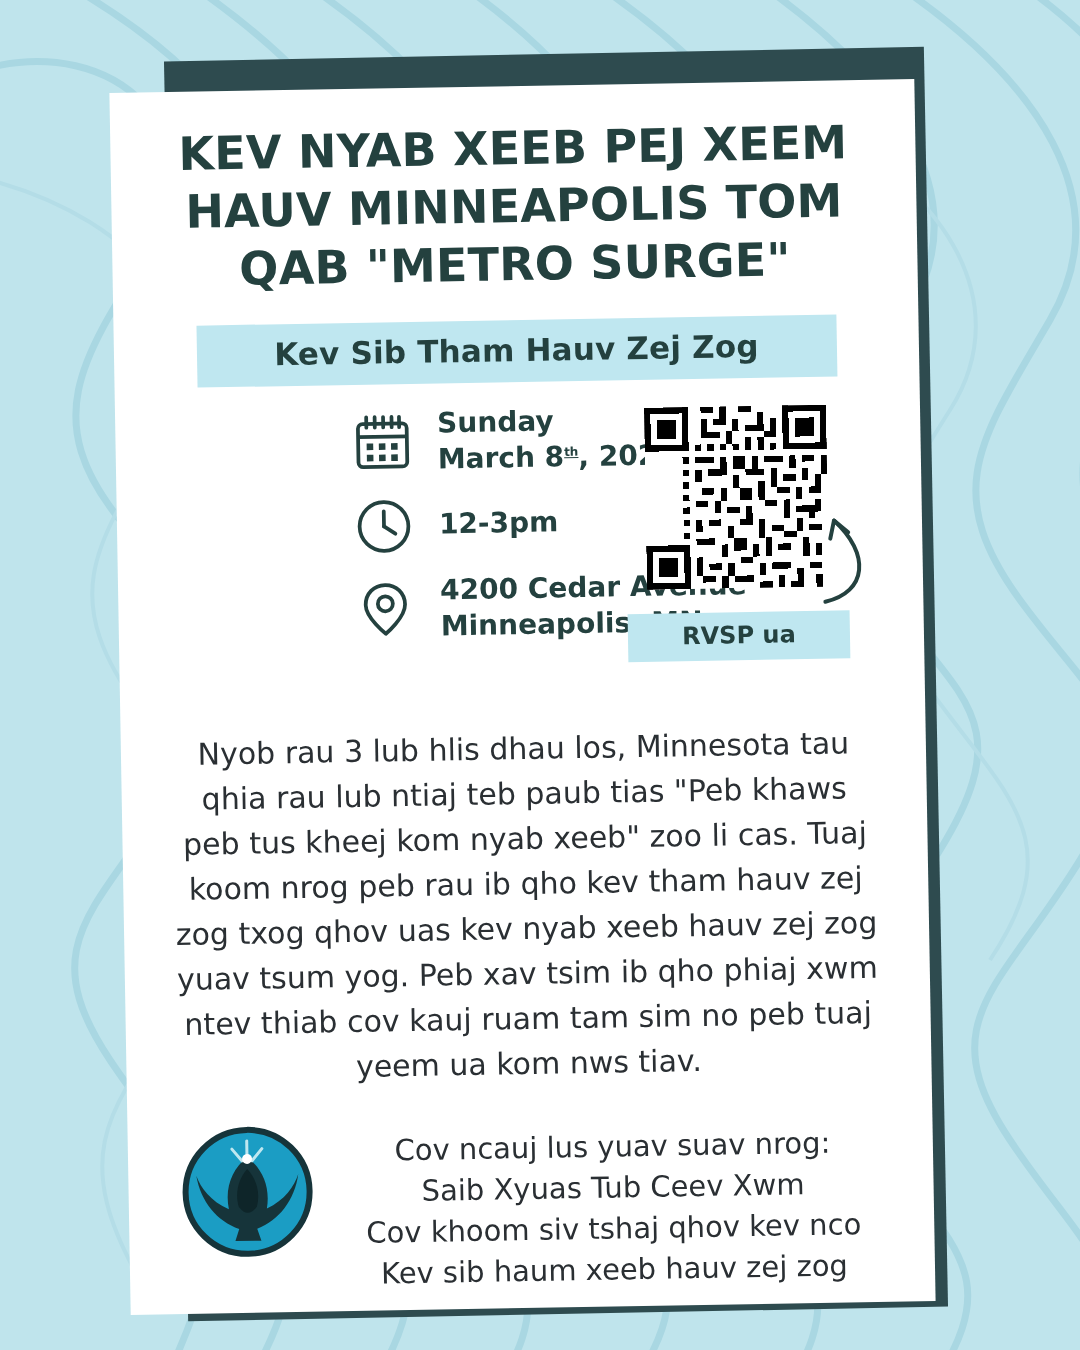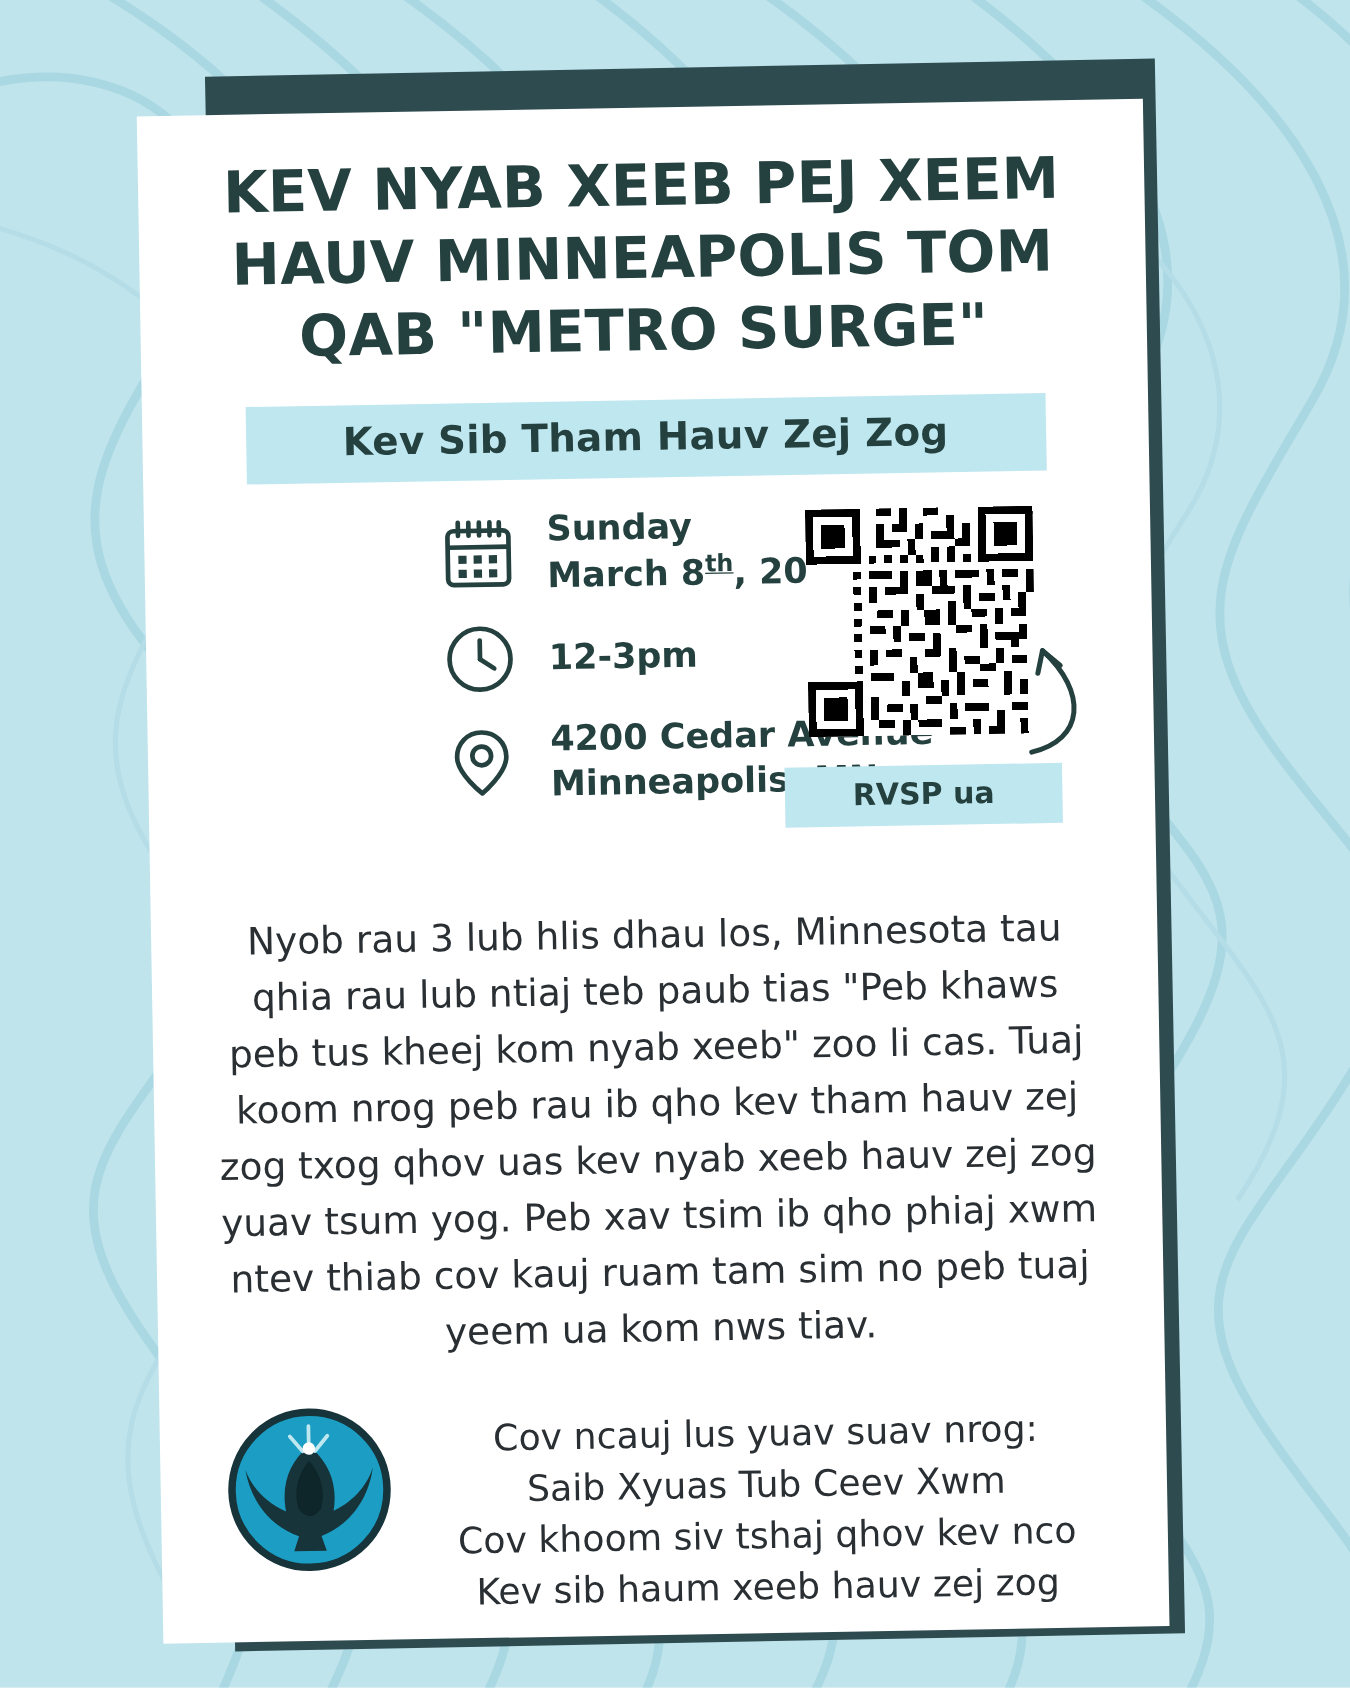--- a/index.html
+++ b/index.html
@@ -98,21 +98,21 @@
     justify-content: center;
   }
   .detail-text {
     color: #24413f;
     font-weight: 800;
     font-size: 28px;
     line-height: 1.3;
   }
   .detail-text .line2 { display: block; }
   sup.ord {
-    font-size: 19px;
+    font-size: 12px;
     vertical-align: super;
     text-decoration: underline;
   }
 
   
   #qr-block {
     position: absolute;
     right: 10px;
     top: 6px;
     width: 250px;

